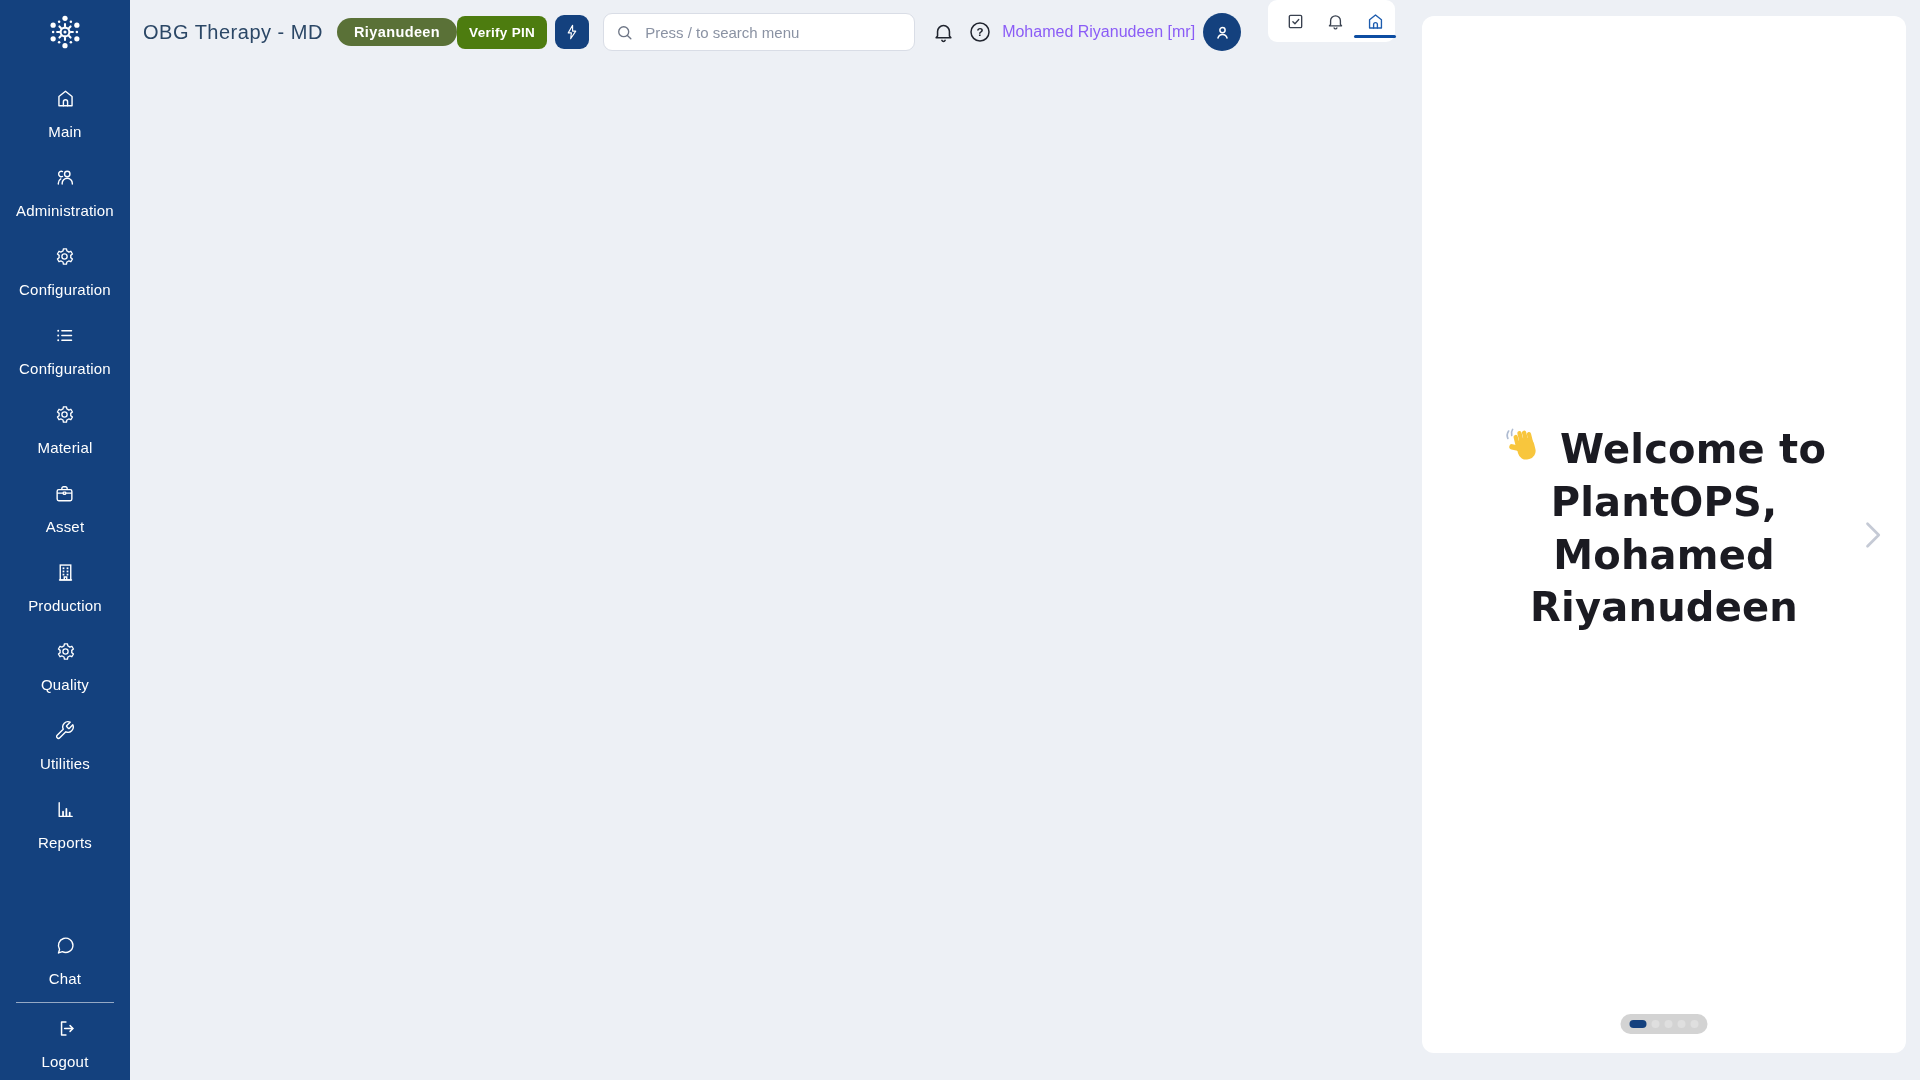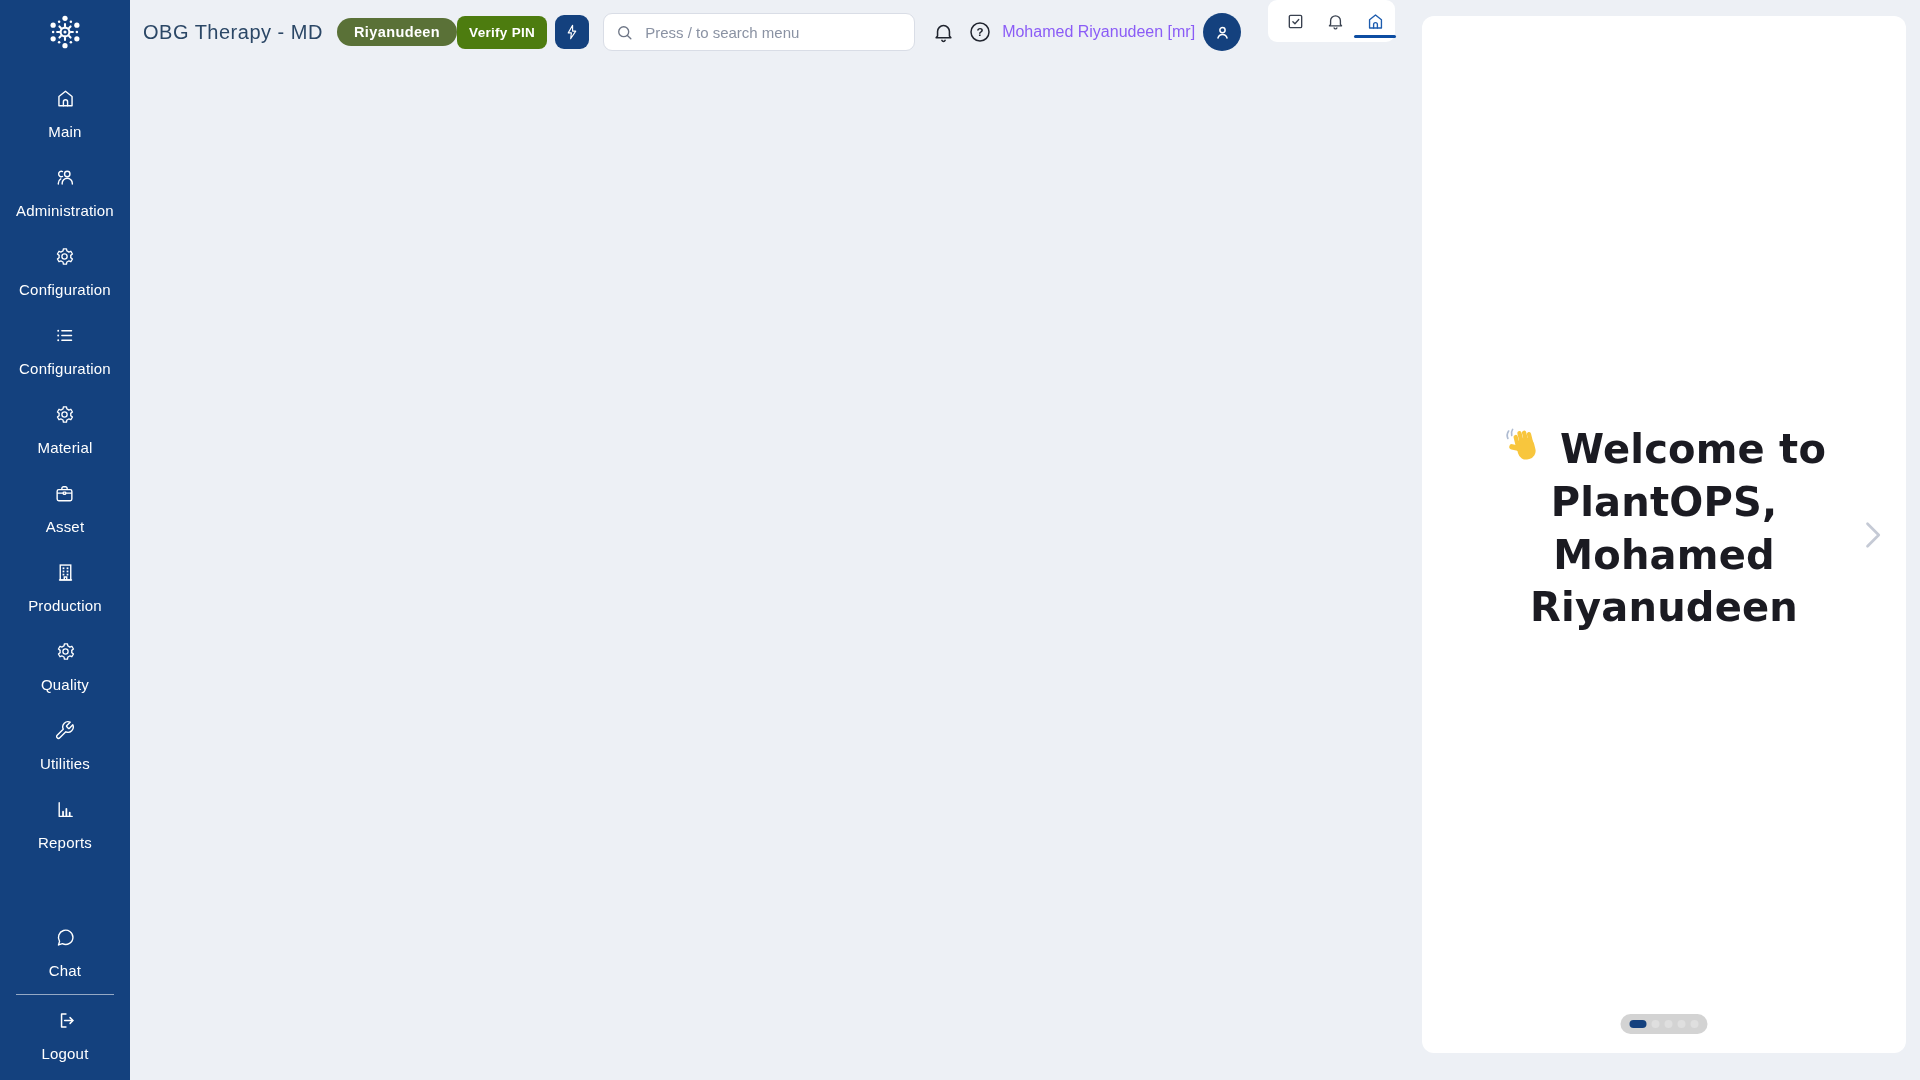--- a/index.html
+++ b/index.html
@@ -15,21 +15,21 @@
   .sidebar {
     width:130px; flex-shrink:0; height:1080px;
     background:#14417e; color:#fff;
     display:flex; flex-direction:column; align-items:center;
   }
   .logo-wrap { height:64px; display:flex; align-items:center; justify-content:center; flex-shrink:0; }
   .nav { display:flex; flex-direction:column; align-items:center; gap:27px; padding-top:24px; }
   .nav-item { display:flex; flex-direction:column; align-items:center; gap:14px; cursor:pointer; }
   .nav-item svg { width:21px; height:21px; color:#fff; }
   .nav-label { font-size:15px; letter-spacing:.2px; color:#fff; white-space:nowrap; }
-  .sidebar-footer { margin-top:auto; display:flex; flex-direction:column; align-items:center; padding-bottom:18px; width:100%; }
+  .sidebar-footer { margin-top:auto; display:flex; flex-direction:column; align-items:center; padding-bottom:10px; width:100%; }
   .side-divider { width:98px; border:none; border-top:1px solid rgba(255,255,255,.55); margin:15px 0; }
 
   
   .main-col { flex:1; min-width:0; display:flex; flex-direction:row; }
 
   
   .header { height:64px; display:flex; align-items:center; padding:0 14px 0 13px; flex-shrink:0; }
   .page-title { font-size:20px; color:#2b4766; letter-spacing:.5px; font-weight:500; white-space:nowrap; }
   .env-badge {
     margin-left:14px; background:#5a7137; color:#fff;

